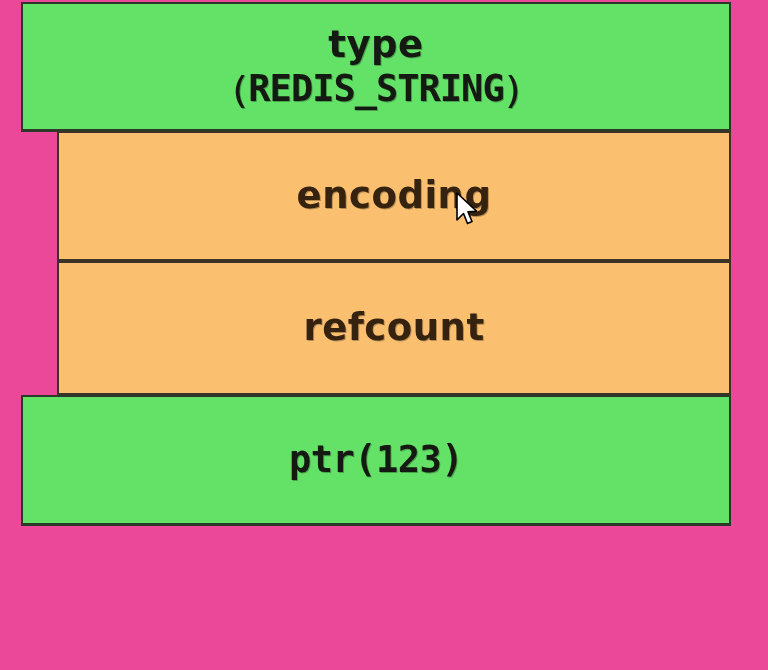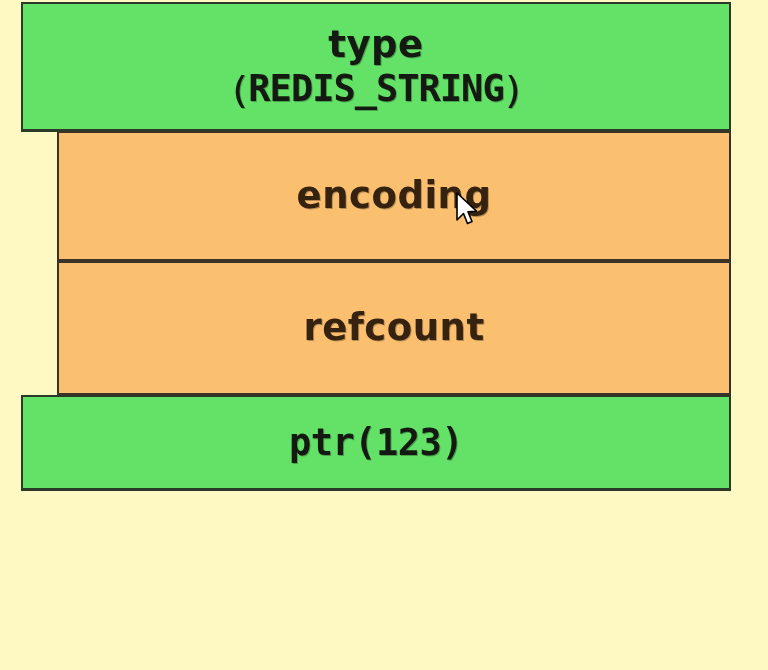--- a/index.html
+++ b/index.html
@@ -4,21 +4,21 @@
 <style>
   html, body {
     margin: 0;
     padding: 0;
     background: #fbfbf9;
   }
   #canvas {
     position: relative;
     width: 768px;
     height: 670px;
-    background: #fef9c3;
+    background: #ec4899;
     overflow: hidden;
     font-family: "DejaVu Sans", sans-serif;
   }
 
   
   #struct-stack {
     position: absolute;
     left: 21px;
     top: 2px;
     width: 710px;
@@ -88,21 +88,21 @@
     font-weight: 700;
     font-family: "DejaVu Sans Mono", monospace;
     letter-spacing: -0.5px;
   }
 
   
   #row-type      { height: 130px; }
   #row-encoding  { height: 131px; }
   #row-lru       { height: 135px; }
   #row-refcount  { height: 135px; }
-  #row-ptr       { height: 96px; }
+  #row-ptr       { height: 131px; }
 
   
   #mouse-cursor {
     position: absolute;
     left: 455px;
     top: 192px;
     width: 26px;
     height: 38px;
     pointer-events: none;
   }

